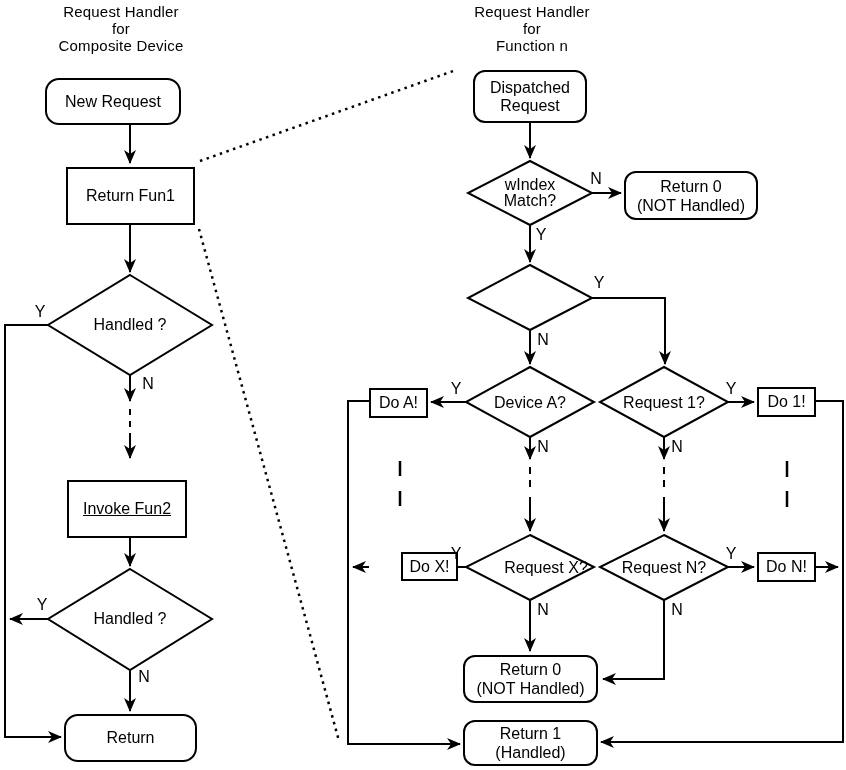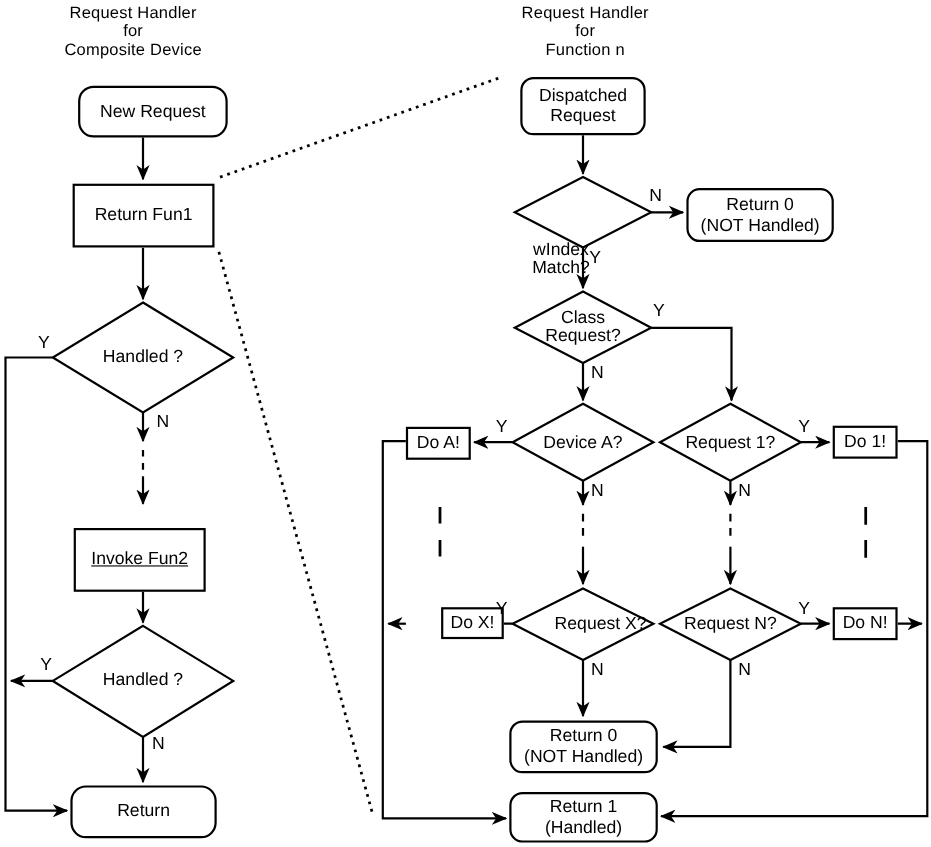--- a/index.html
+++ b/index.html
@@ -116,21 +116,21 @@
     </g>
   </svg>
 
   <div class="title" style="left:16px; top:3px; width:210px;">Request Handler
 for
 Composite Device</div>
   <div class="title" style="left:452px; top:3px; width:160px;">Request Handler
 for
 Function n</div>
 
-  <div class="node terminal" style="left:71px; top:78px; width:136px; height:47px;">New Request</div>
+  <div class="node terminal" style="left:45px; top:78px; width:136px; height:47px;">New Request</div>
   <div class="node" style="left:66px; top:167px; width:129px; height:58px;">Return Fun1</div>
   <div class="node" style="left:67px; top:480px; width:120px; height:58px;text-decoration:underline;">Invoke Fun2</div>
   <div class="node terminal" style="left:64px; top:714px; width:133px; height:48px;">Return</div>
 
   <div class="dlabel" style="left:70px; top:316px; width:120px;">Handled ?</div>
   <div class="dlabel" style="left:70px; top:610px; width:120px;">Handled ?</div>
 
   <div class="yn" style="left:32px; top:303px;">Y</div>
   <div class="yn" style="left:140px; top:375px;">N</div>
   <div class="yn" style="left:34px; top:596px;">Y</div>
@@ -142,24 +142,22 @@
 (NOT Handled)</div>
   <div class="node action" style="left:369px; top:388px; width:59px; height:30px;">Do A!</div>
   <div class="node action" style="left:757px; top:387px; width:59px; height:30px;">Do 1!</div>
   <div class="node action" style="left:369px; top:552px; width:57px; height:29px;margin-left:32px;">Do X!</div>
   <div class="node action" style="left:757px; top:552px; width:59px; height:30px;">Do N!</div>
   <div class="node terminal small-r" style="left:463px; top:655px; width:135px; height:48px; line-height:19px;">Return 0
 (NOT Handled)</div>
   <div class="node terminal small-r" style="left:463px; top:720px; width:135px; height:46px; line-height:19px;">Return 1
 (Handled)</div>
 
-  <div class="dlabel two-line" style="left:460px; top:177px; width:100px;margin-top:43px;">wIndex
+  <div class="dlabel two-line" style="left:480px; top:177px; width:100px;">wIndex
 Match?</div>
-  <div class="dlabel two-line" style="left:480px; top:282px; width:100px;">Class
-Request?</div>
   <div class="dlabel" style="left:470px; top:394px; width:120px;">Device A?</div>
   <div class="dlabel" style="left:604px; top:394px; width:120px;">Request 1?</div>
   <div class="dlabel" style="left:470px; top:559px; width:120px;margin-left:16px;">Request X?</div>
   <div class="dlabel" style="left:604px; top:559px; width:120px;">Request N?</div>
 
   <div class="yn" style="left:588px; top:170px;">N</div>
   <div class="yn" style="left:533px; top:226px;">Y</div>
   <div class="yn" style="left:591px; top:274px;">Y</div>
   <div class="yn" style="left:535px; top:331px;">N</div>
   <div class="yn" style="left:448px; top:380px;">Y</div>

